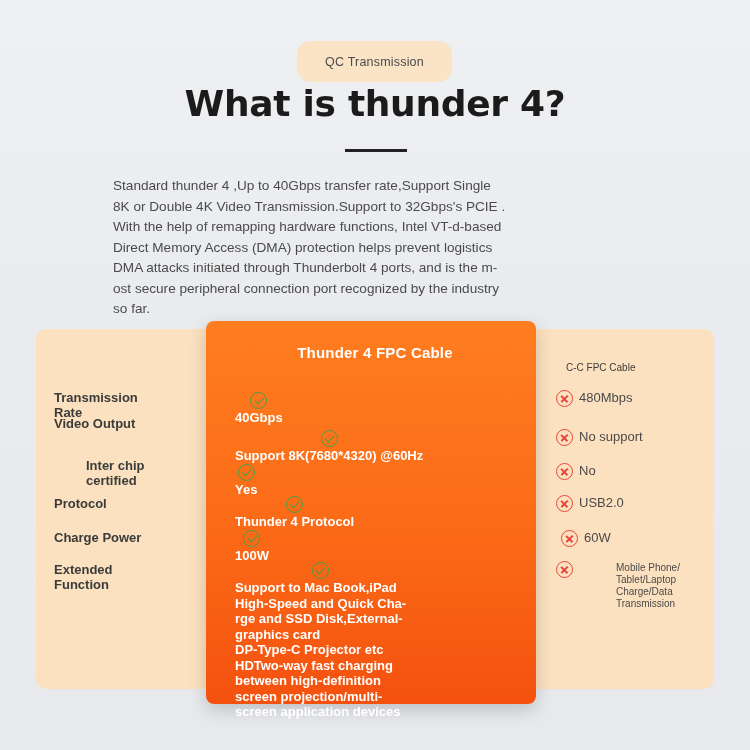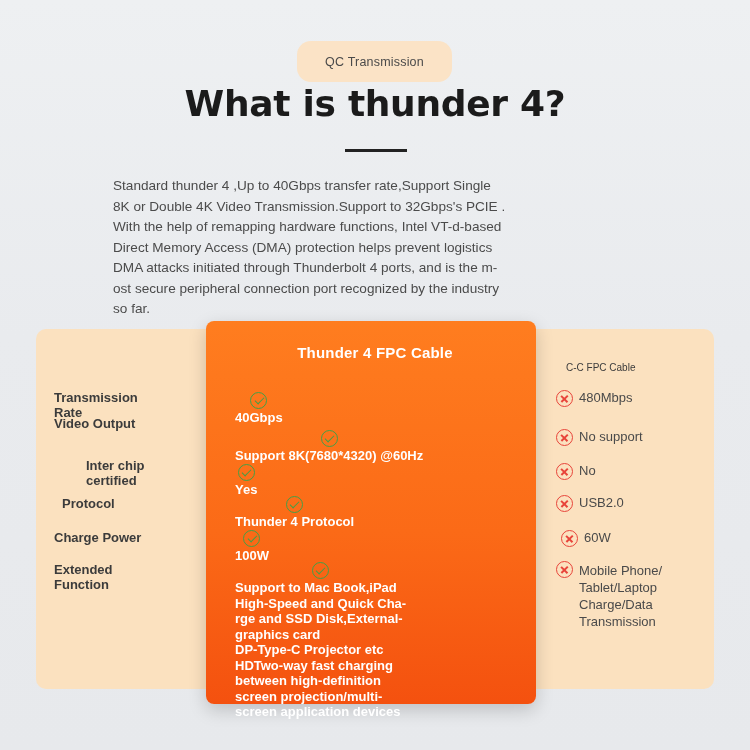--- a/index.html
+++ b/index.html
@@ -120,22 +120,23 @@
     gap: 6px;
   }
   .right-text {
     font-size: 13px;
     color: #4a4a4a;
     line-height: 14.5px;
     white-space: pre-line;
     padding-top: 1px;
   }
   .right-text.small {
-    font-size: 13px;
-    line-height: 17px;
+    font-size: 10px;
+    line-height: 12px;
+    margin-left: 37px;
   }
 
   
   .ico {
     width: 17px;
     height: 17px;
     flex: 0 0 17px;
     border-radius: 50%;
     border: 1.6px solid #e8443a;
     position: relative;
@@ -237,21 +238,21 @@
  so far.</div>
 
   <div class="table-card"></div>
 
   <div class="labels">
     <div class="label-row" style="top:12px;left:0;">Transmission
 Rate</div>
     <div class="label-row" style="top:38px;left:0;">Video Output</div>
     <div class="label-row" style="top:80px;left:12px;margin-left:20px;">Inter chip
 certified</div>
-    <div class="label-row" style="top:118px;left:0;margin-left:8px;">Protocol</div>
+    <div class="label-row" style="top:118px;left:0;">Protocol</div>
     <div class="label-row" style="top:152px;left:0;">Charge Power</div>
     <div class="label-row" style="top:184px;left:0;">Extended
 Function</div>
   </div>
 
   <div class="right-title">C-C FPC Cable</div>
   <div class="right-col">
 
     <div class="right-row" style="top:34px;left:0;">
       <span class="ico"></span>

